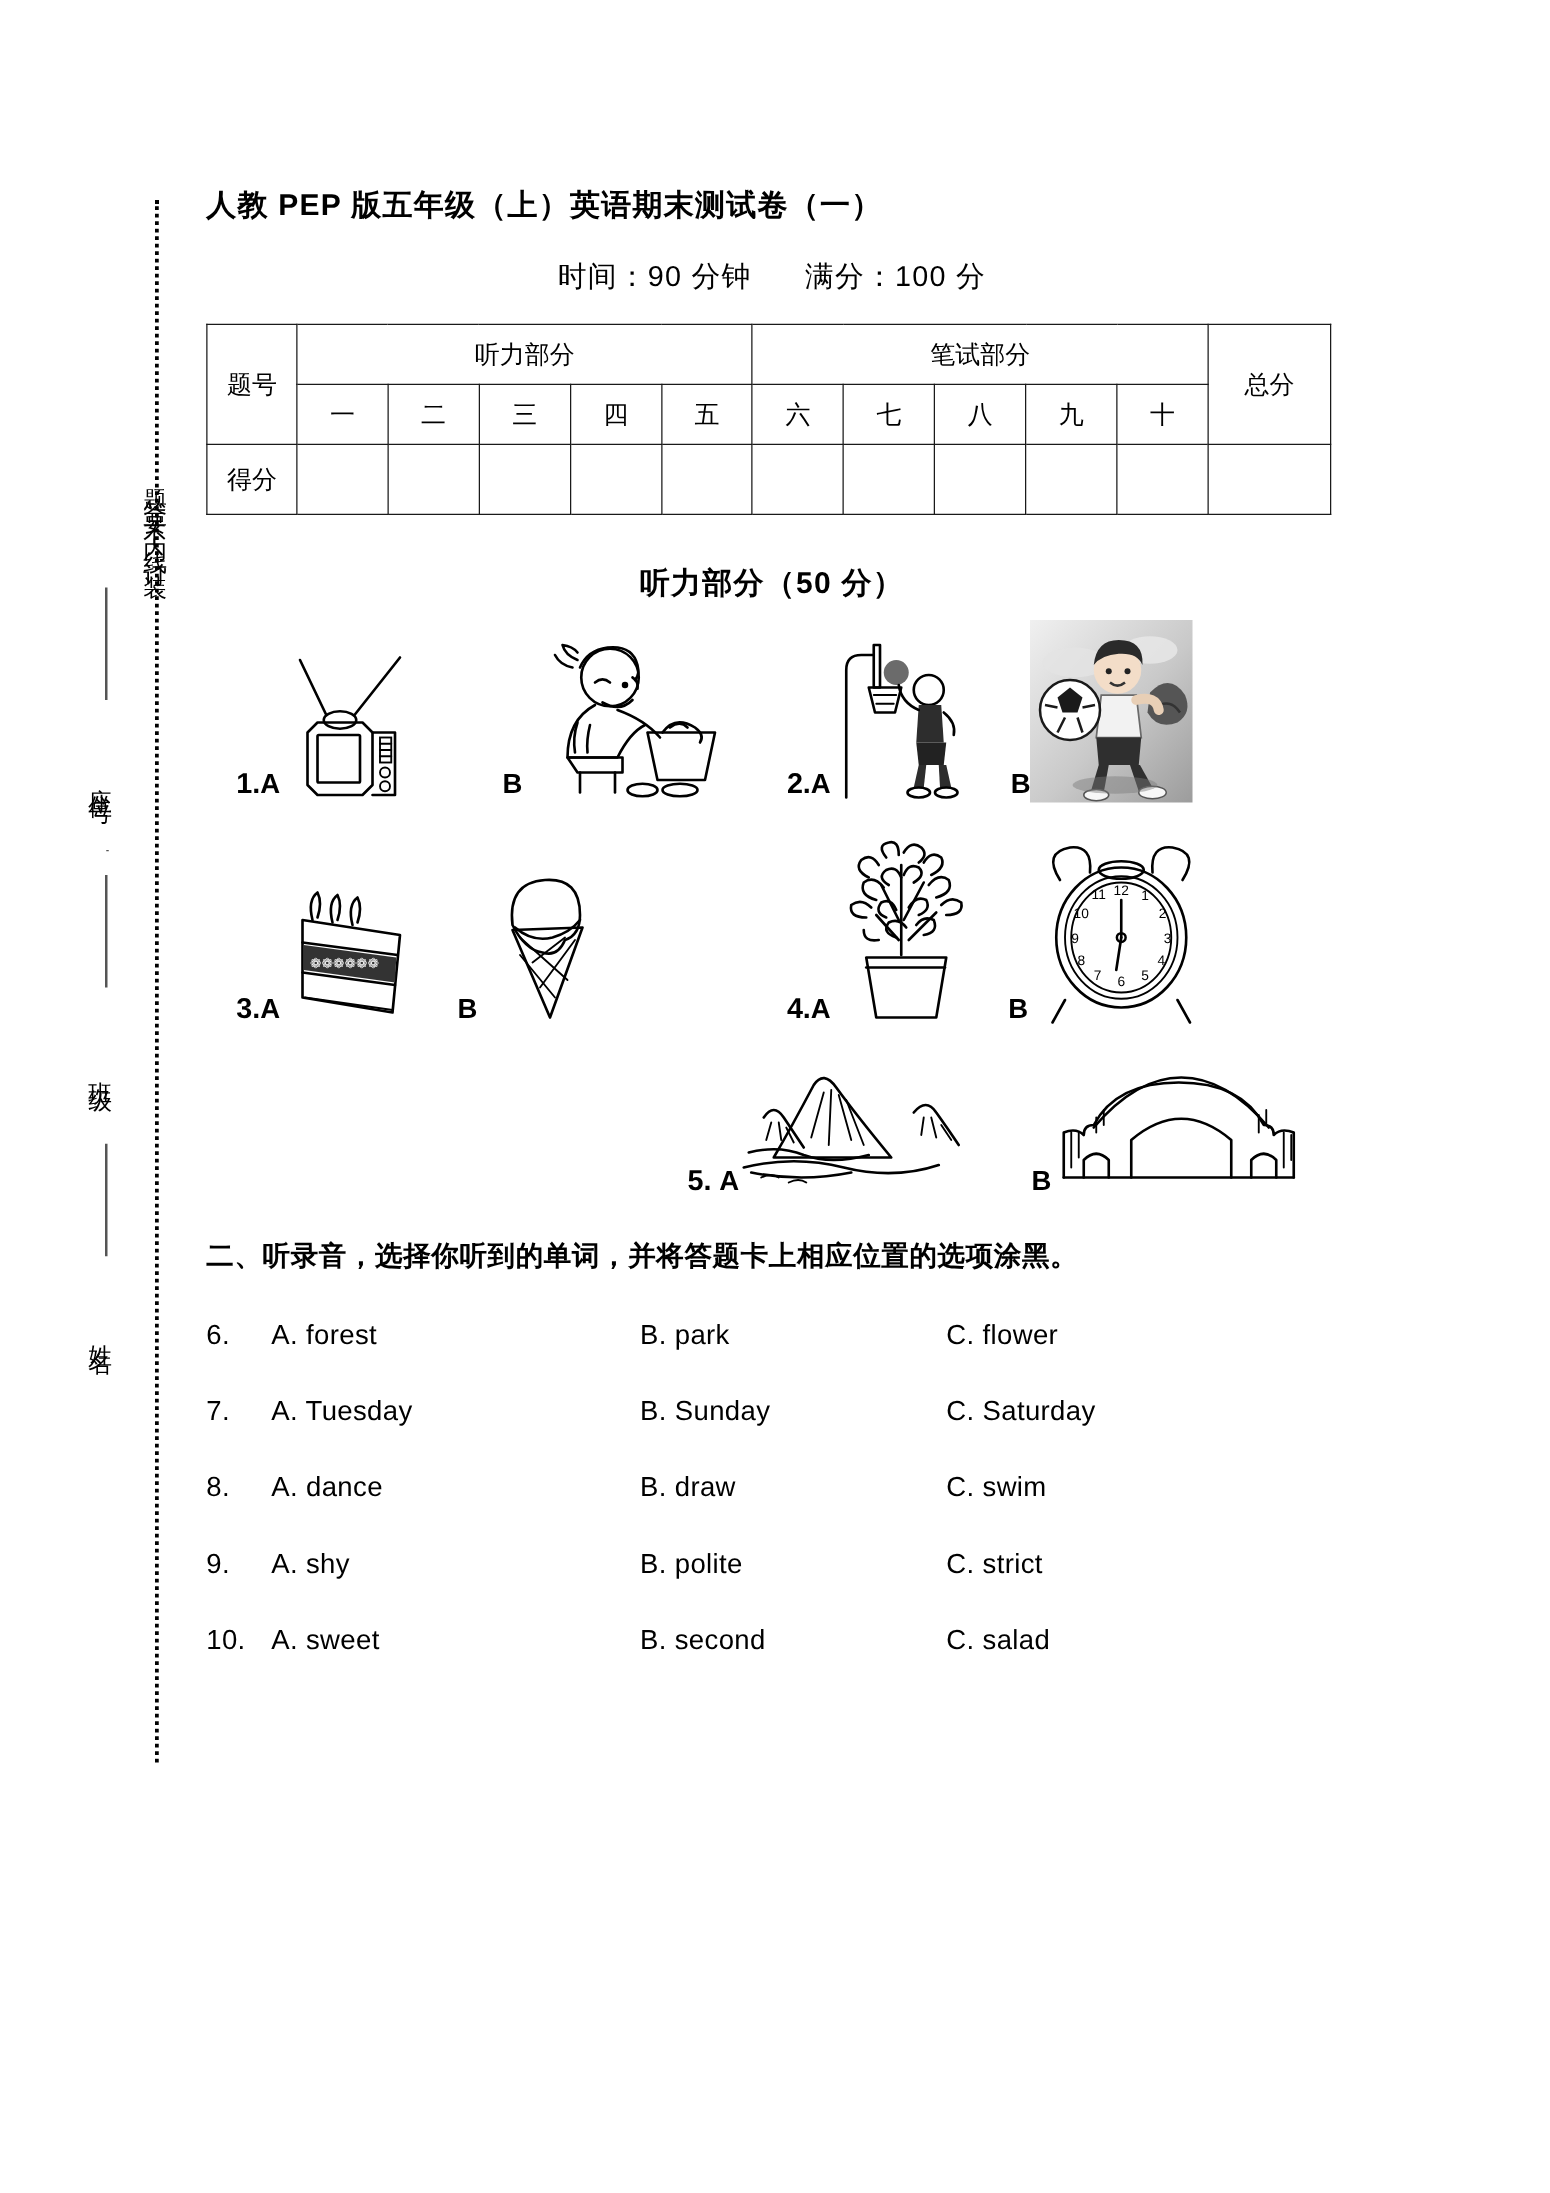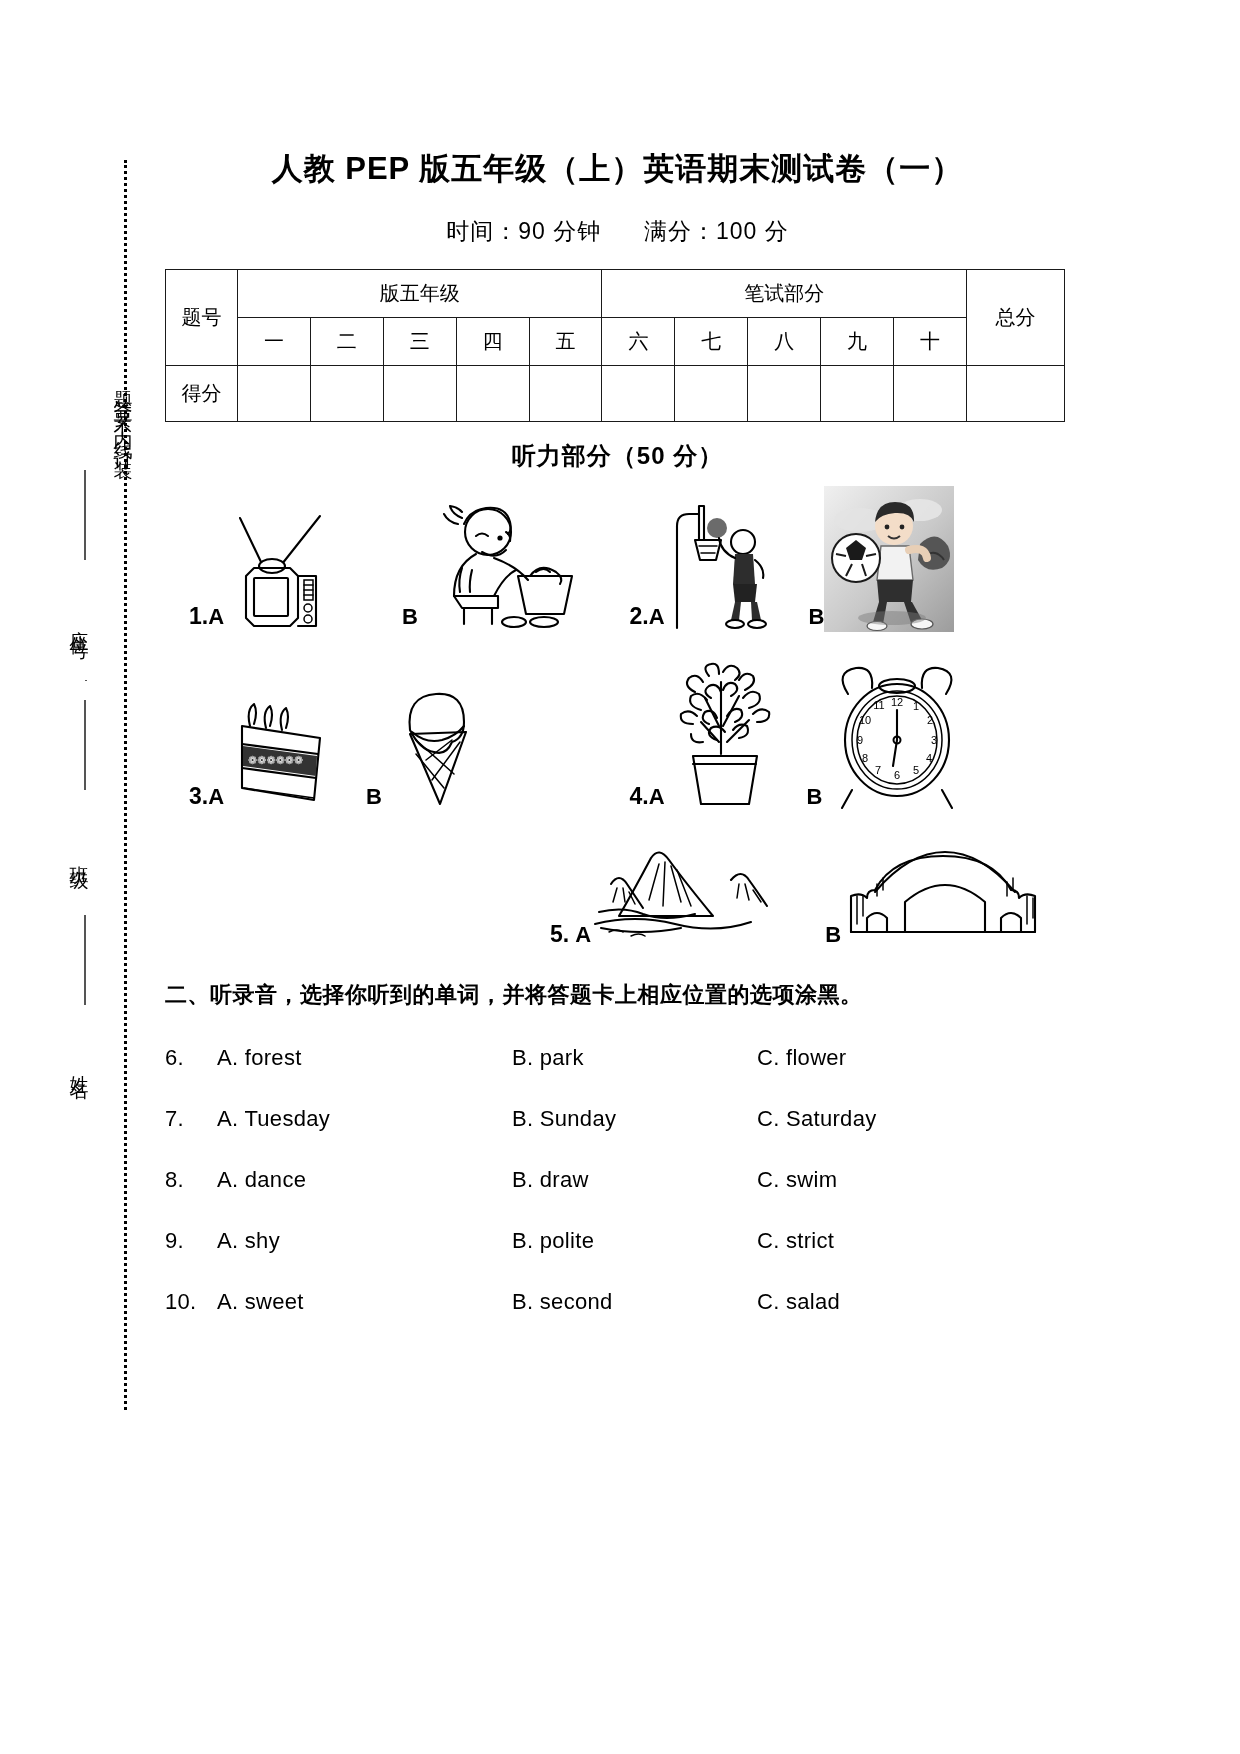--- a/index.html
+++ b/index.html
@@ -52,22 +52,21 @@
   .page {
     position: absolute;
     left: 165px;
     top: 0;
     width: 905px;
     height: 1754px;
   }
 
   .doc-title {
     margin-top: 148px;
-    text-align: center;
-    font-size: 31px;
+    font-size: 24px;
     font-weight: bold;
     letter-spacing: 1px;
     font-family: "Liberation Sans", "DejaVu Sans", sans-serif;
   }
   .doc-sub {
     margin-top: 26px;
     text-align: center;
     font-size: 23px;
     letter-spacing: 1px;
   }
@@ -92,21 +91,21 @@
   table.score td.blank { height: 56px; }
   .col-label { width: 72px; }
   .col-num { width: 72px; }
   .col-total { width: 98px; }
 
   
   .part-head {
     text-align: center;
     font-size: 24px;
     font-weight: bold;
-    margin-top: 18px;
+    margin-top: 38px;
     letter-spacing: 1px;
   }
   .q-head {
     font-size: 22px;
     font-weight: bold;
     margin-top: 36px;
     letter-spacing: 0.5px;
     line-height: 1.5;
   }
   .q-head2 {
@@ -182,21 +181,21 @@
   <div class="doc-sub">
     <span>时间：90 分钟</span>
     <span class="gap"></span>
     <span>满分：100 分</span>
   </div>
 
   <table class="score">
     <tbody>
         <tr>
       <td class="col-label tall" rowspan="2">题号</td>
-      <td colspan="5">版五年级</td>
+      <td colspan="5">听力部分</td>
       <td colspan="5">笔试部分</td>
       <td class="col-total" rowspan="2">总分</td>
     </tr>
     <tr>
       <td class="col-num">一</td>
       <td class="col-num">二</td>
       <td class="col-num">三</td>
       <td class="col-num">四</td>
       <td class="col-num">五</td>
       <td class="col-num">六</td>

